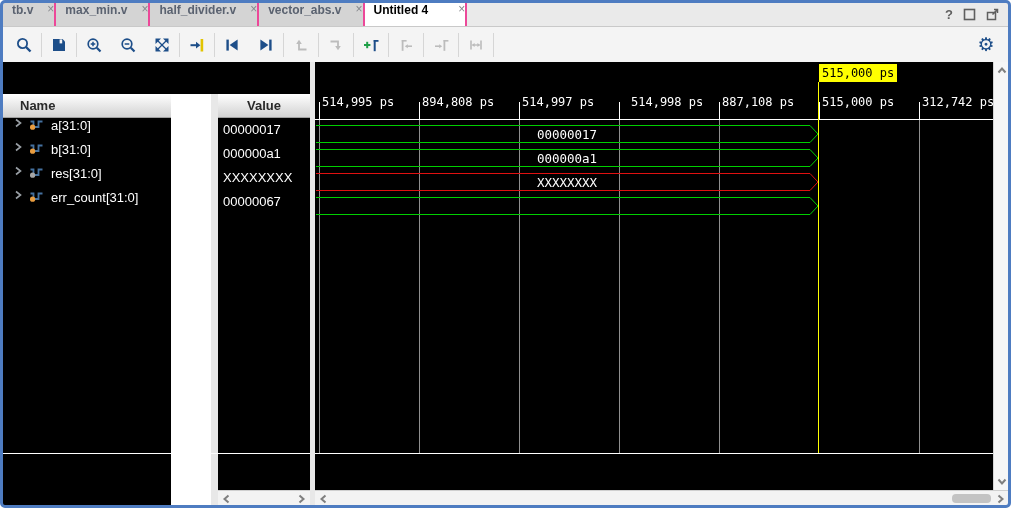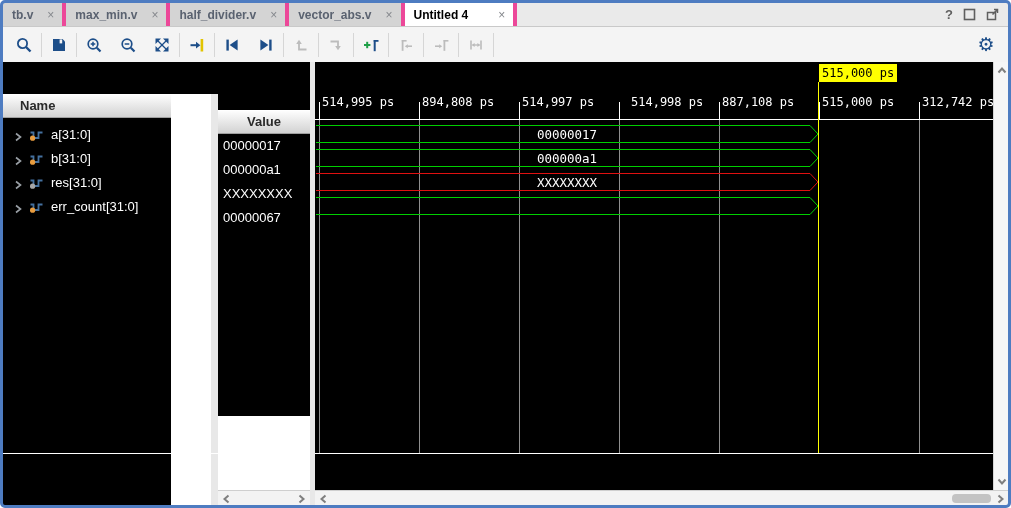--- a/index.html
+++ b/index.html
@@ -3,45 +3,45 @@
 <meta charset="utf-8">
 <style>
   html,body{margin:0;padding:0;background:#ffffff;}
   .screen{position:relative;width:1011px;height:508px;background:#ffffff;
     font-family:"Liberation Sans",sans-serif;overflow:hidden;}
   .frame{position:absolute;inset:0;border:3px solid #4e7cc1;border-radius:5px;
     pointer-events:none;z-index:50;}
   
   .tabbar{position:absolute;left:3px;top:3px;width:1005px;height:24px;background:#eaeaea;
     border-bottom:1px solid #c9c9c9;display:flex;align-items:stretch;box-sizing:border-box;}
-  .tab{display:flex;align-items:center;padding:0 8px 0 9px;background:#d4d4d4;
-    border-right:4px solid #ec4899;cursor:default;}
+  .tab{display:flex;padding:0 0 0 9px;background:#d4d4d4;
+    border-right:2px solid #ec4899;cursor:default;}
   .tab .tlabel{font-size:12px;font-weight:700;color:#5a6270;white-space:nowrap;}
   .tab .tclose{font-size:12px;color:#85888d;margin-left:14px;line-height:1;}
   .tab.active{background:#ffffff;gap:16px;}
   .tab.active .tlabel{color:#000000;}
   .tabbar-right{margin-left:auto;display:flex;align-items:center;gap:10px;padding-right:9px;}
   .winicon{color:#5f5f5f;font-size:13px;font-weight:700;display:flex;align-items:center;}
   
   .toolbar{position:absolute;left:3px;top:27px;width:1005px;height:35px;background:#f4f4f4;
     display:flex;align-items:center;padding-left:4px;box-sizing:border-box;}
   .tbtn{width:26px;height:26px;margin:0 4px;display:flex;align-items:center;justify-content:center;}
   .tsep{width:1px;height:24px;background:#d6d6d6;}
   .gear{position:absolute;right:9px;top:4px;width:26px;height:26px;display:flex;
     align-items:center;justify-content:center;color:#1d4e89;font-size:19px;
     font-family:"DejaVu Sans",sans-serif;}
   
   .lefttop{position:absolute;left:3px;top:62px;width:307px;height:32px;background:#000000;}
   .namecol{position:absolute;left:3px;top:62px;width:168px;height:443px;background:#000000;}
-  .valuecol{position:absolute;left:218px;top:78px;width:92px;height:338px;background:#000000;}
+  .valuecol{position:absolute;left:218px;top:62px;width:92px;height:443px;background:#000000;}
   .colhead{position:absolute;left:0;top:32px;width:100%;height:24px;box-sizing:border-box;
     background:linear-gradient(#fdfdfd,#d2d2d2);border-top:1px solid #ffffff;
     border-bottom:1px solid #9f9f9f;font-size:13px;font-weight:700;color:#2a2a2a;
     line-height:22px;}
-  .sigrow{position:absolute;left:0;width:100%;height:24px;display:flex;align-items:flex-end;text-decoration:underline;}
+  .sigrow{position:absolute;left:0;width:100%;height:24px;display:flex;align-items:flex-start;text-decoration:underline;}
   .sigrow .slabel{color:#ffffff;font-size:13px;margin-left:7px;white-space:nowrap;}
   .valrow{position:absolute;left:0;width:100%;height:24px;color:#ffffff;font-size:13px;
     line-height:24px;padding-left:5px;box-sizing:border-box;}
   .divider{position:absolute;background:#e8e8e8;}
   .hline{position:absolute;height:1px;background:#ffffff;}
   
   .wave{position:absolute;left:315px;top:62px;width:678px;height:428px;background:#000000;overflow:hidden;}
   .cursorbox{position:absolute;top:2px;height:18px;background:#ffff00;color:#000000;
     font-family:"DejaVu Sans Mono",monospace;font-size:12px;line-height:18px;padding:0 3px;}
   .axislabel{position:absolute;top:33px;color:#ffffff;font-family:"DejaVu Sans Mono",monospace;

